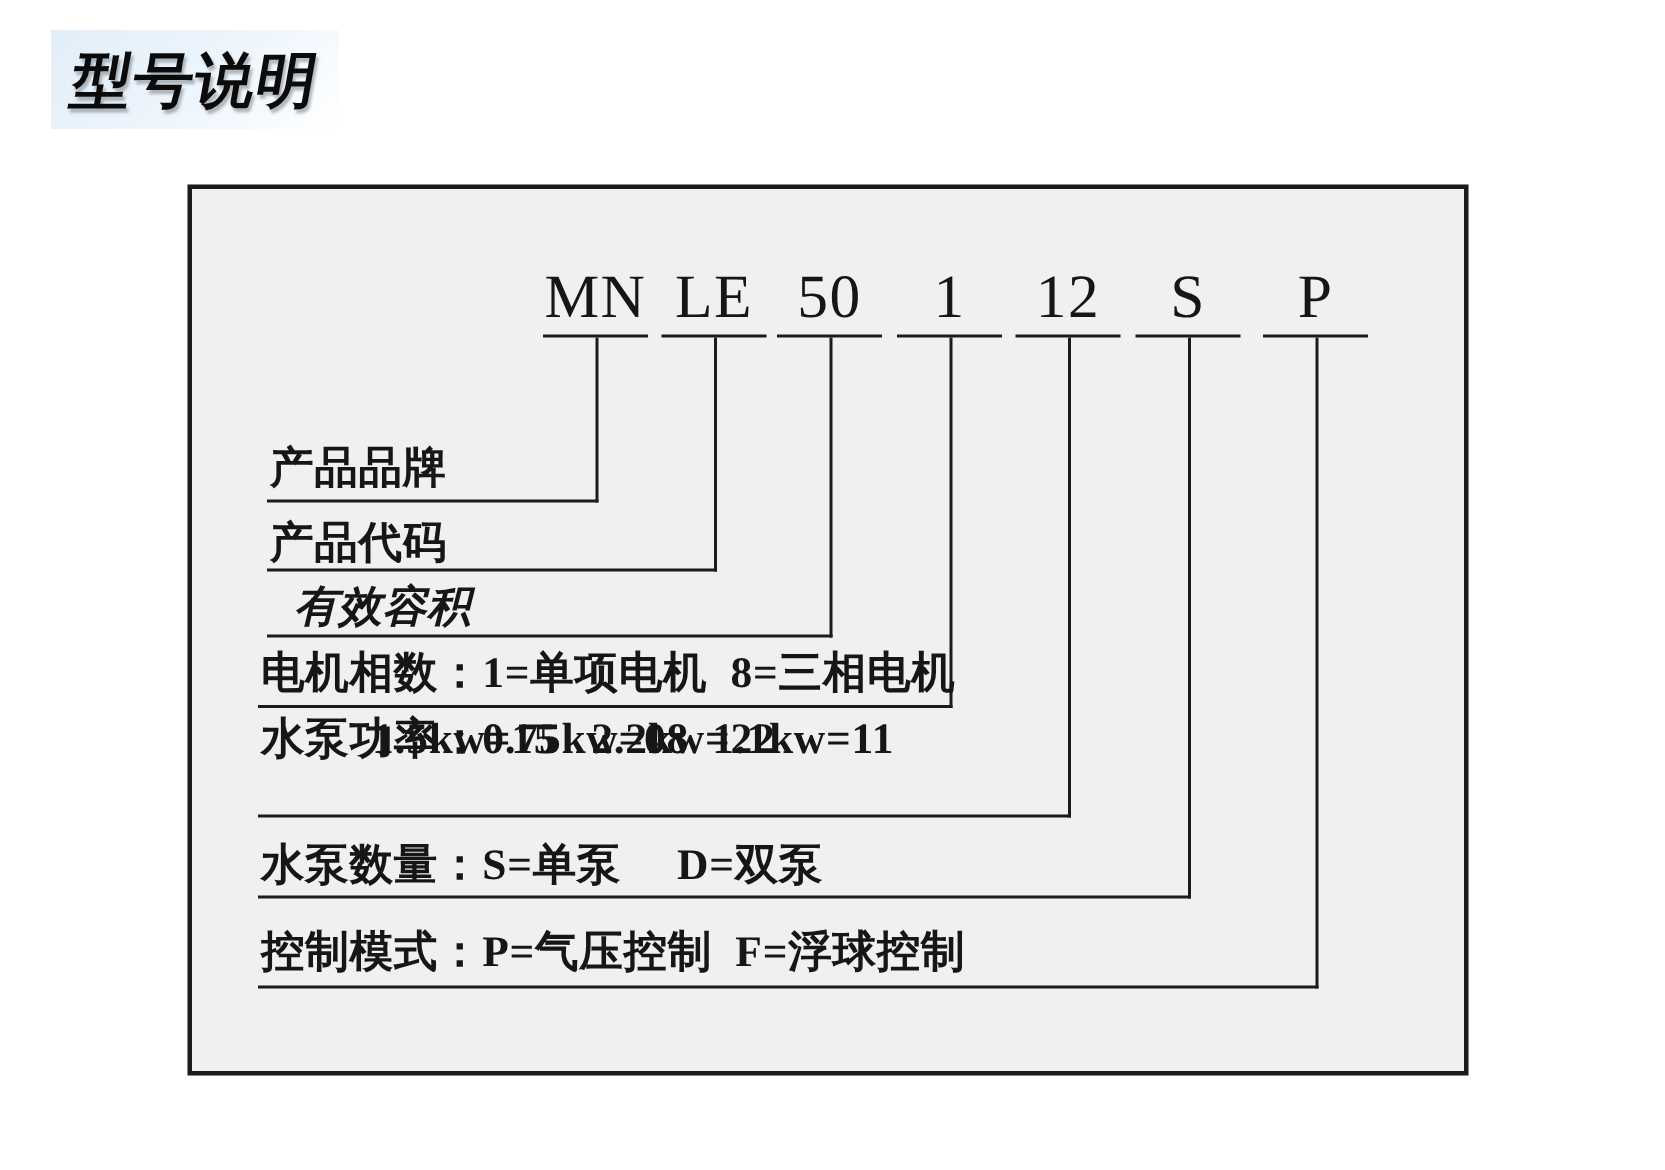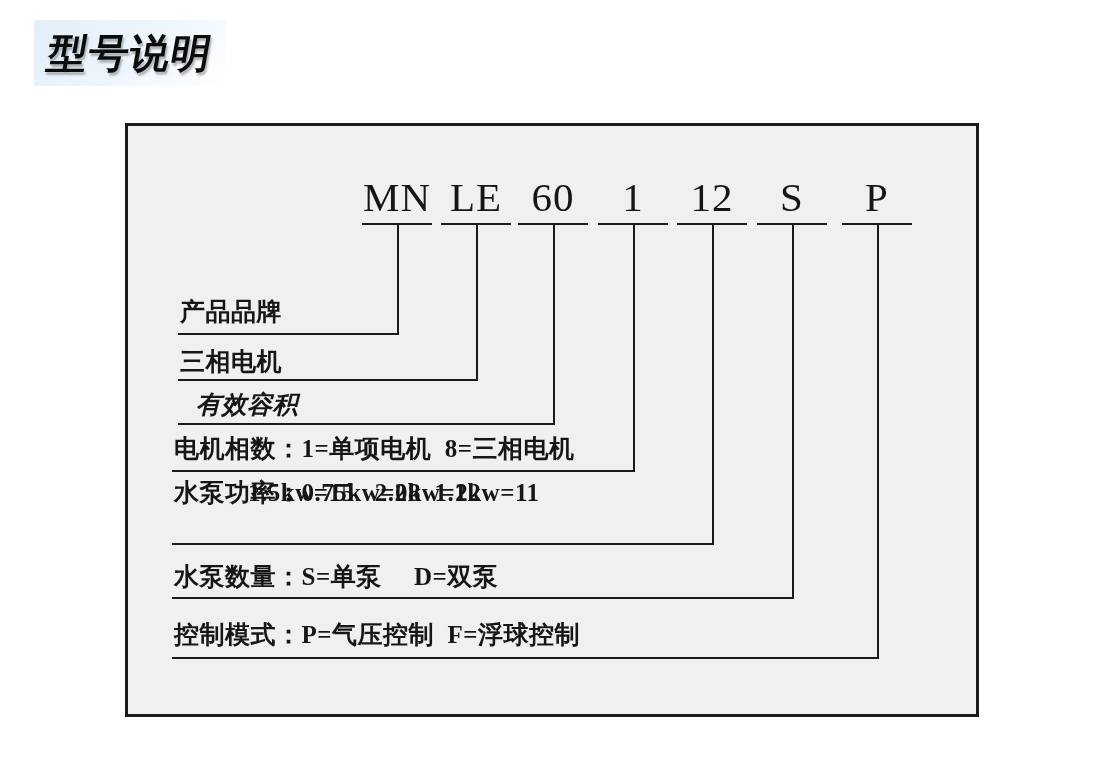--- a/index.html
+++ b/index.html
@@ -66,21 +66,21 @@
   .c2{left:50px;width:298px;height:154px;}
   .c3{left:50px;width:375px;height:198px;}
   .c4{left:44px;width:461px;height:245px;}
   .c5{left:44px;width:540px;height:318px;}
   .c6{left:44px;width:620px;height:372px;}
   .c7{left:44px;width:705px;height:432px;}
 
   
   .label{
     font-weight:bold;
-    font-size:25px;line-height:32px;
+    font-size:29px;line-height:32px;
     color:var(--text,#161616);
     white-space:pre;
     letter-spacing:0.5px;
   }
   .l1{left:52px;top:170px;}
   .l2{left:52px;top:220px;}
   .l3{left:68px;top:263px;font-style:italic;}
   .l4{left:46px;top:307px;}
   .l5{left:46px;top:351px;}
   .l5 .line2{position:static;display:block;margin-left:74px;}
@@ -93,21 +93,21 @@
 <div class="page">
 
   <div class="title-wrap">
     <span class="title-text">型号说明</span>
   </div>
 
   <div class="diagram-box">
 
     <div class="code seg1">MN</div>
     <div class="code seg2">LE</div>
-    <div class="code seg3">60</div>
+    <div class="code seg3">50</div>
     <div class="code seg4">1</div>
     <div class="code seg5">12</div>
     <div class="code seg6">S</div>
     <div class="code seg7">P</div>
 
     <div class="useg u1"></div>
     <div class="useg u2"></div>
     <div class="useg u3"></div>
     <div class="useg u4"></div>
     <div class="useg u5"></div>
@@ -116,21 +116,21 @@
 
     <div class="conn c1"></div>
     <div class="conn c2"></div>
     <div class="conn c3"></div>
     <div class="conn c4"></div>
     <div class="conn c5"></div>
     <div class="conn c6"></div>
     <div class="conn c7"></div>
 
     <div class="label l1">产品品牌</div>
-    <div class="label l2">三相电机</div>
+    <div class="label l2">产品代码</div>
     <div class="label l3">有效容积</div>
     <div class="label l4">电机相数：1=单项电机  8=三相电机</div>
     <div class="label l5"><span class="line1">水泵功率：0.75kw=08  1.1kw=11</span><span class="line2">1.5kw=15   2.2kw=22</span></div>
     <div class="label l7">控制模式：P=气压控制  F=浮球控制</div>
     <div class="label l6">水泵数量：S=单泵　 D=双泵</div>
 
   </div>
 </div>
 
 </body></html>

